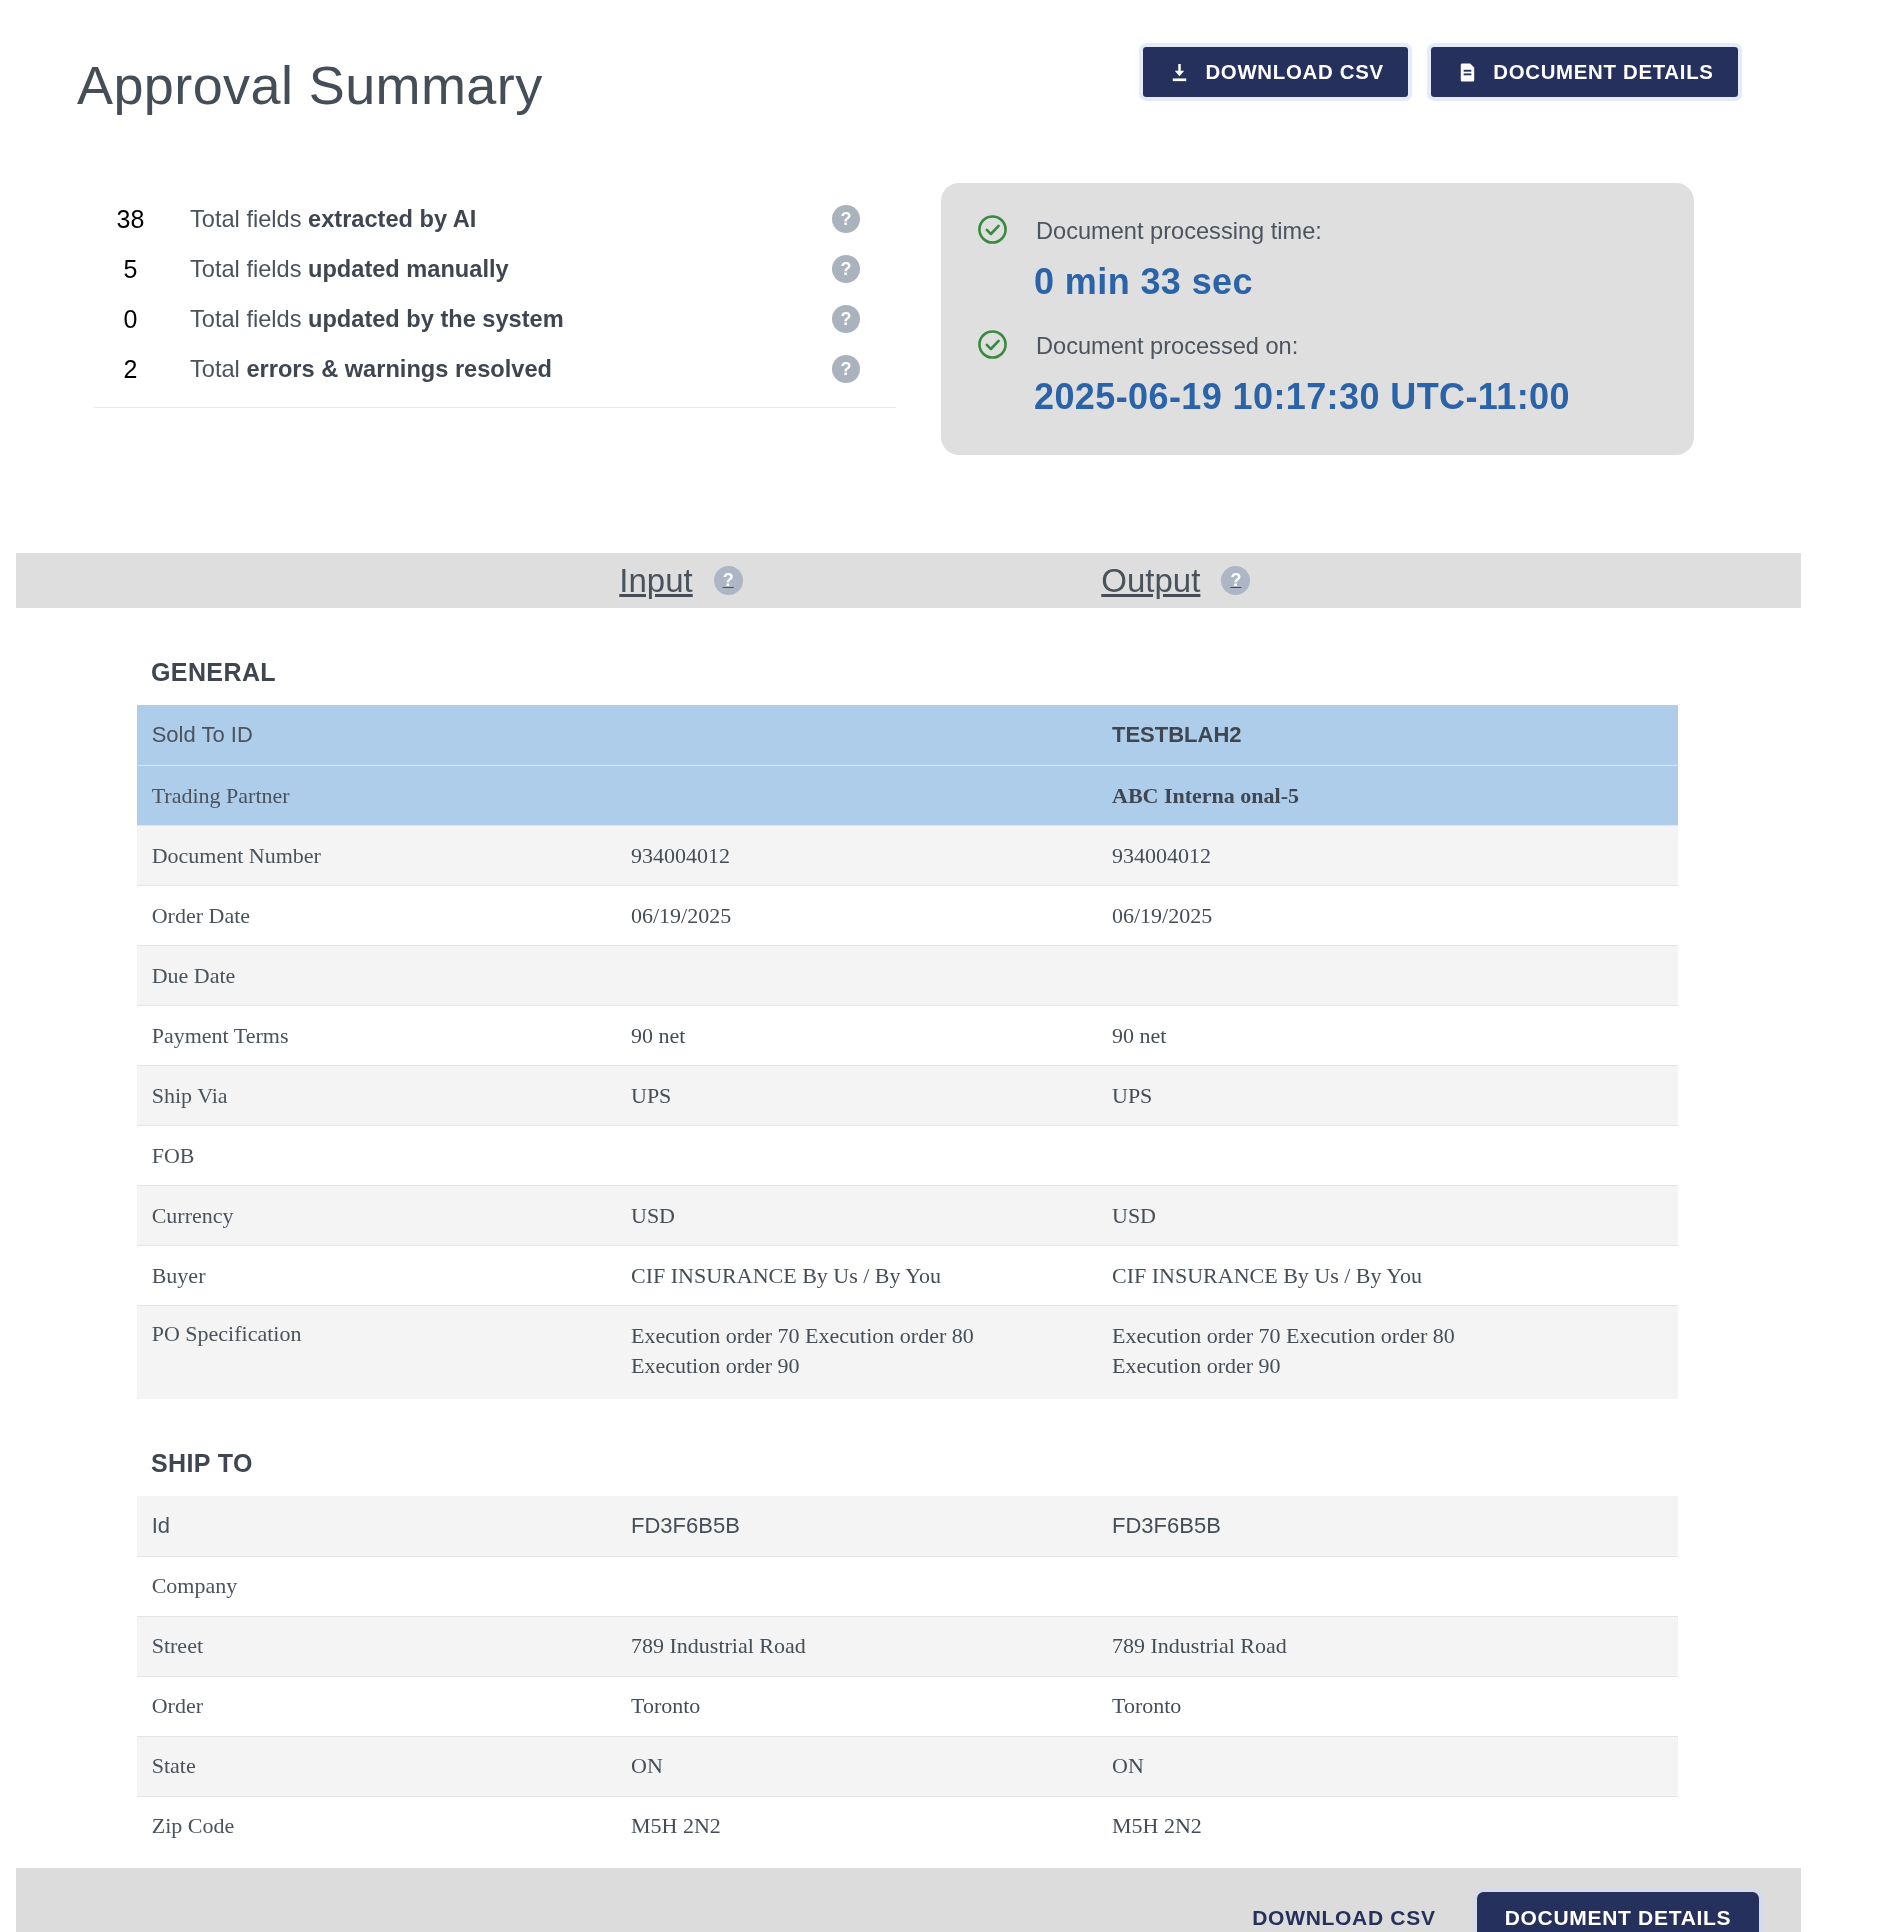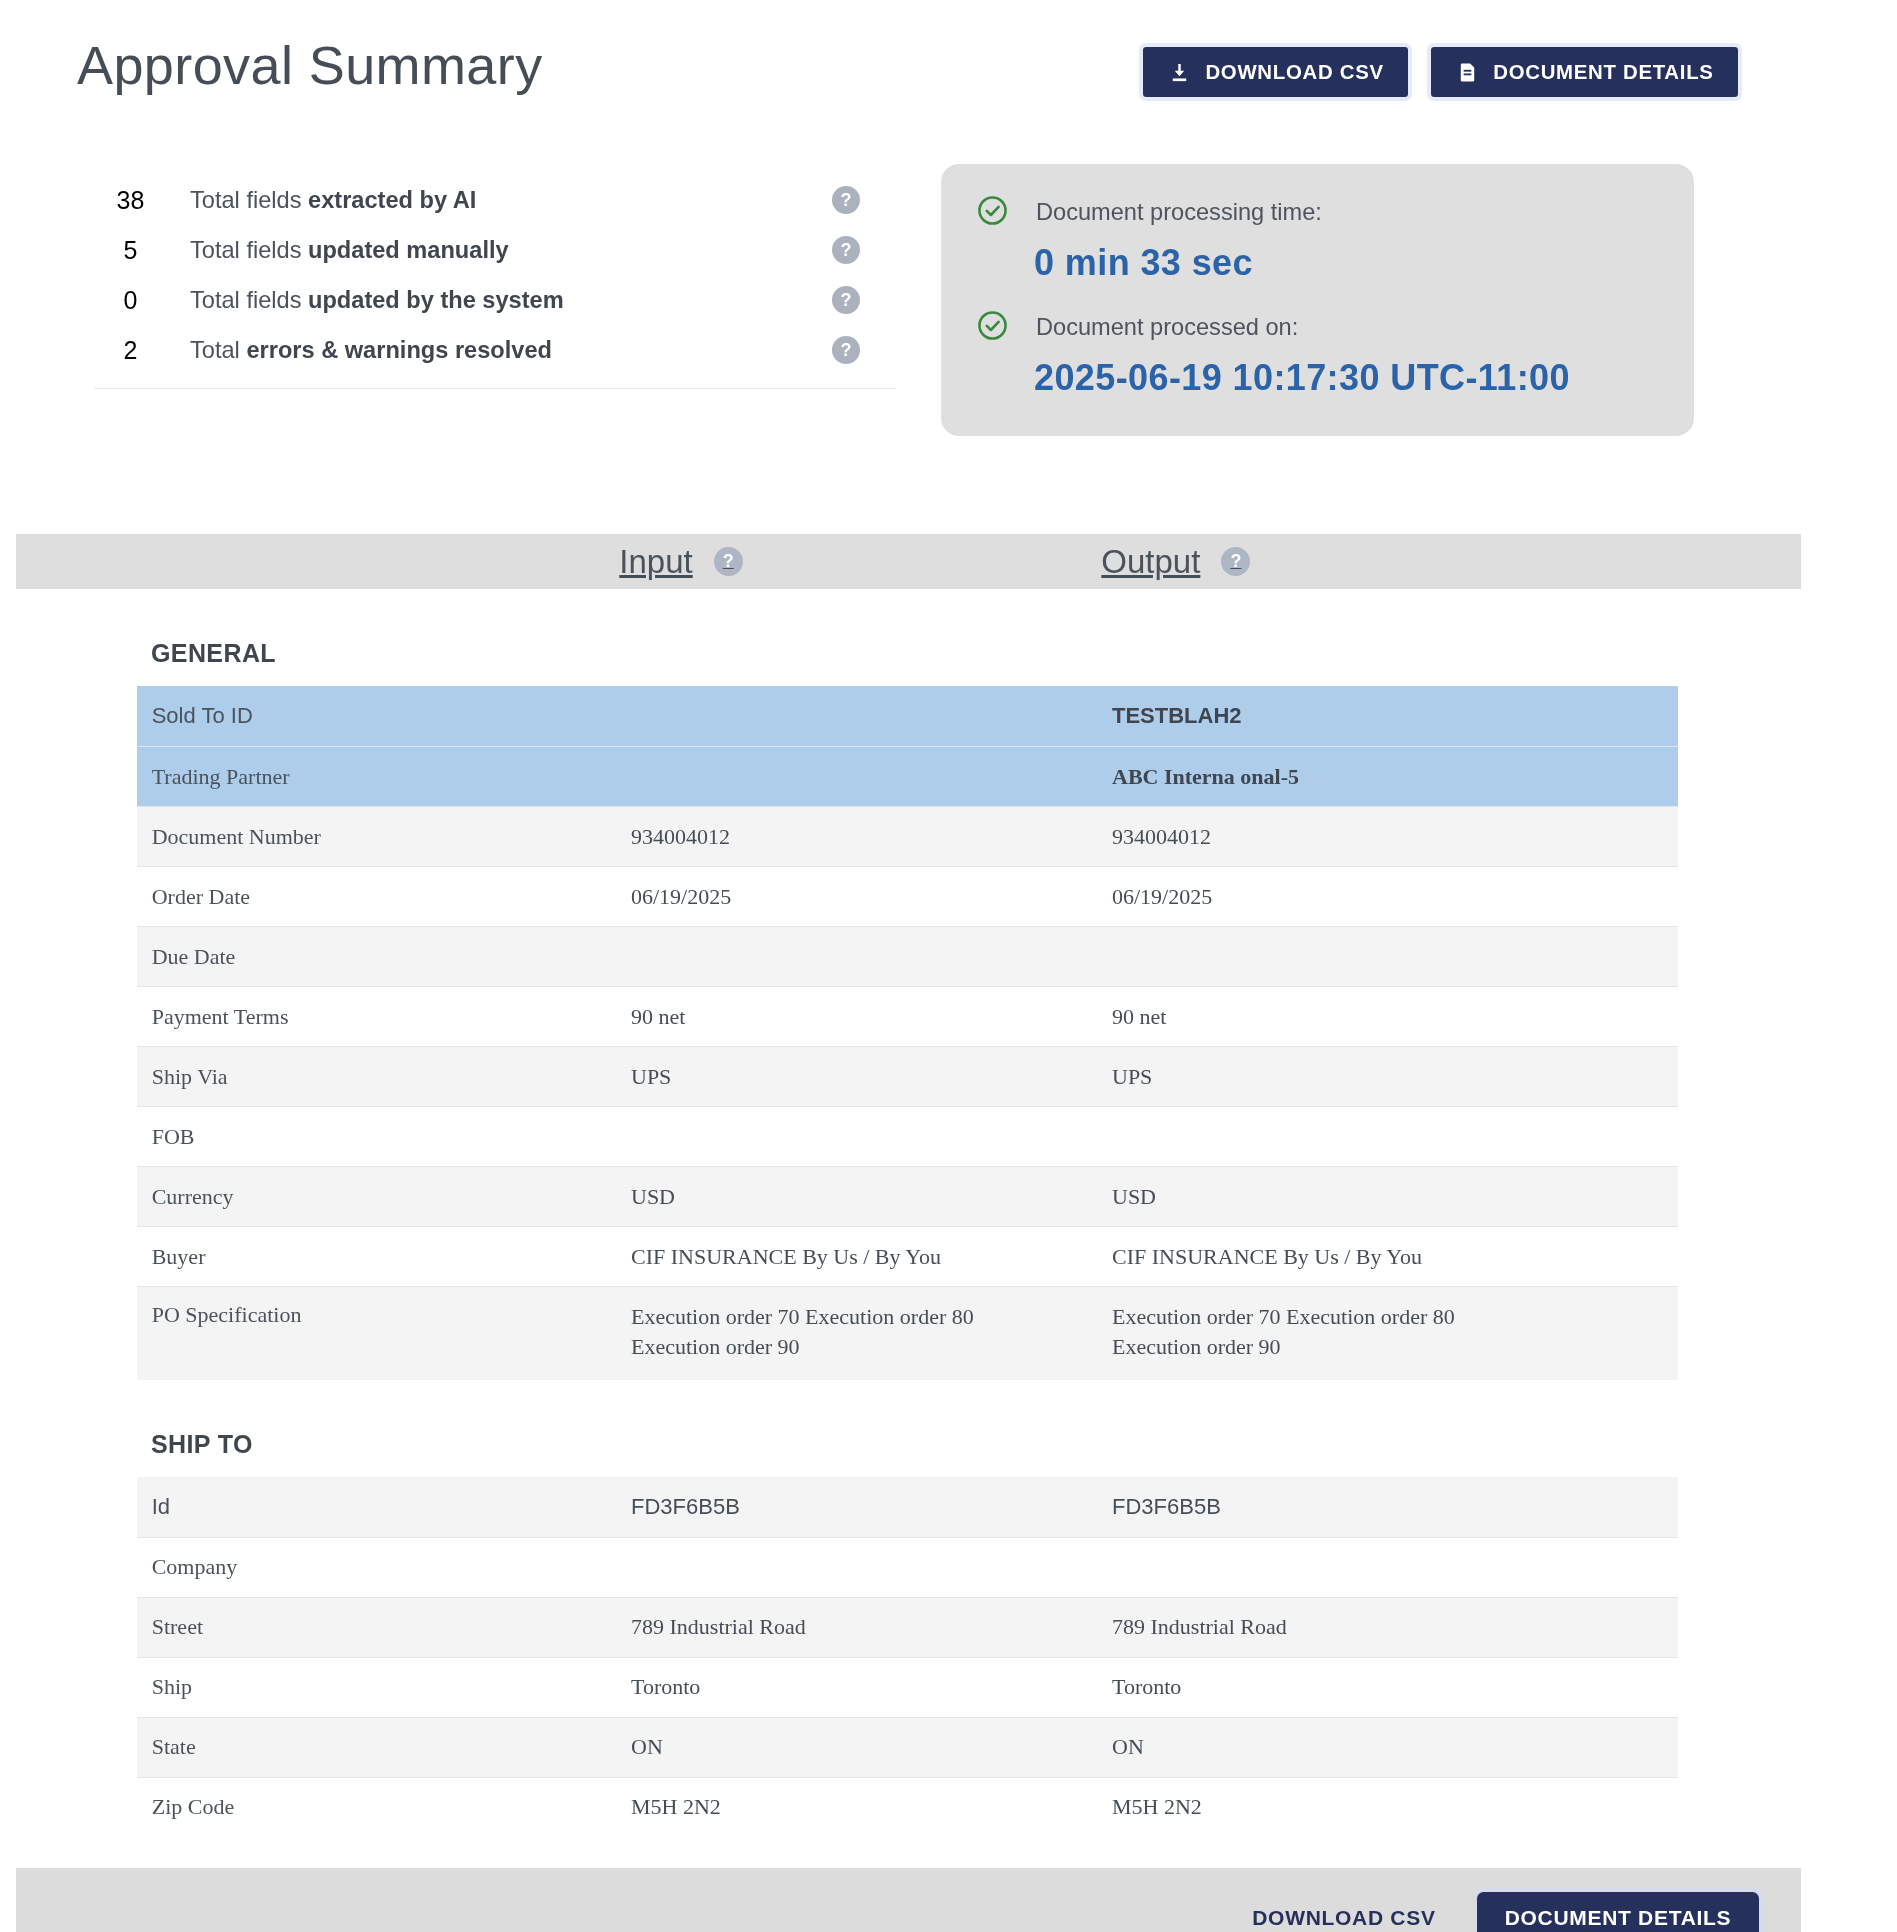--- a/index.html
+++ b/index.html
@@ -8,21 +8,21 @@
     width:1897px; height:1933px; position:relative; overflow:hidden;
     font-family:"Liberation Sans", sans-serif; color:#454d56;
   }
   .page { width:1897px; height:1933px; position:relative; }
 
   
   .header-row {
     display:flex; justify-content:space-between; align-items:flex-start;
     margin:34px 159px 0 77px;
   }
-  .page-title { font-size:54px; font-weight:500; color:#454d56; letter-spacing:0.4px; }
+  .page-title { font-size:54px; font-weight:500; color:#454d56; letter-spacing:0.4px;margin-top:20px; }
   .header-buttons { display:flex; gap:23px; margin-top:13px; }
   .navy-btn {
     display:flex; align-items:center; justify-content:center; gap:14.7px;
     height:50px; padding:0 24.4px; background:#26305c; border:none; cursor:pointer;
     color:#ffffff; font-family:"Liberation Sans", sans-serif;
     font-size:20.4px; font-weight:700; letter-spacing:0.7px;
     border-radius:3.3px; box-shadow:0 0 0 4.1px rgba(208,218,242,0.55);
   }
   .navy-btn svg { display:block; }
 
@@ -278,21 +278,21 @@
             <div class="field-label">Company</div>
             <div class="input-value"></div>
             <div class="output-value"></div>
           </div>
           <div class="field-row stripe">
             <div class="field-label">Street</div>
             <div class="input-value">789 Industrial Road</div>
             <div class="output-value">789 Industrial Road</div>
           </div>
           <div class="field-row">
-            <div class="field-label">Ship</div>
+            <div class="field-label">Order</div>
             <div class="input-value">Toronto</div>
             <div class="output-value">Toronto</div>
           </div>
           <div class="field-row stripe">
             <div class="field-label">State</div>
             <div class="input-value">ON</div>
             <div class="output-value">ON</div>
           </div>
           <div class="field-row">
             <div class="field-label">Zip Code</div>

